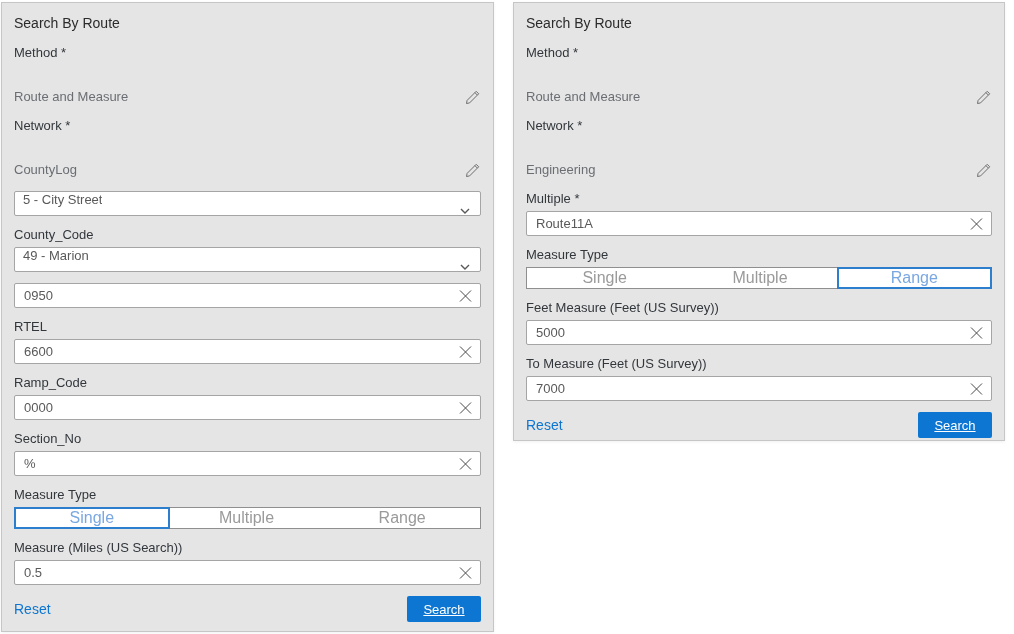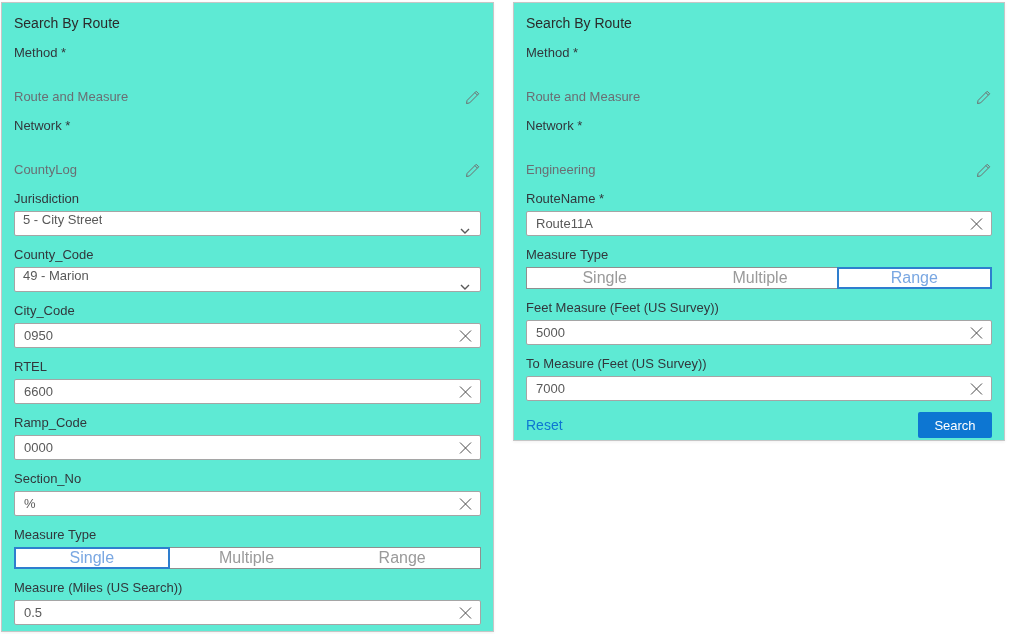--- a/index.html
+++ b/index.html
@@ -17,21 +17,21 @@
   * { box-sizing: border-box; margin: 0; padding: 0; }
   html, body {
     width: 1014px; height: 634px;
     background: #ffffff;
     font-family: "Liberation Sans", sans-serif;
     position: relative;
     overflow: hidden;
   }
   .panel {
     position: absolute;
-    background: #5eead4;
+    background: #e5e5e5;
     border: 1px solid var(--panel-border);
     box-shadow: 0 1px 3px rgba(0,0,0,0.06);
     display: flex;
     flex-direction: column;
     padding: 12px 12px;
   }
   .panel-left  { left: 1px;   top: 2px; width: 493px; height: 630px; }
   .panel-right { left: 513px; top: 2px; width: 492px; height: 439px; }
 
   .panel-title {
@@ -152,20 +152,21 @@
     background: var(--primary);
     color: #ffffff;
     border: none;
     border-radius: 2px;
     font-size: 13px;
     font-family: "Liberation Sans", sans-serif;
     height: 26px;
     min-width: 74px;
     padding: 0 16px;
     cursor: pointer;
+    text-decoration: underline;
   }
 </style>
 </head>
 <body>
 
 <div class="panel panel-left">
   <div class="panel-title">Search By Route</div>
 
   <div class="static-field">
     <span class="field-label">Method *</span>
@@ -191,21 +192,20 @@
             <g fill="none" stroke="#6e6e6e" stroke-width="1">
               <path d="M11.2 2.3l2.5 2.5L4.6 13.9l-3.1.6.6-3.1z"></path>
               <path d="M9.9 3.6l2.5 2.5"></path>
             </g>
           </svg>
       </span>
     </div>
   </div>
 
   <div class="control-field">
-    <span class="field-label">Jurisdiction</span>
     <div class="select-box">
       <span class="select-value">5 - City Street</span>
       <span class="chevron">
         <svg width="10" height="7" viewBox="0 0 10 7">
             <path d="M1 1.5l4 4 4-4" fill="none" stroke="#595959" stroke-width="1.4"></path>
           </svg>
       </span>
     </div>
   </div>
 
@@ -215,21 +215,20 @@
       <span class="select-value">49 - Marion</span>
       <span class="chevron">
         <svg width="10" height="7" viewBox="0 0 10 7">
             <path d="M1 1.5l4 4 4-4" fill="none" stroke="#595959" stroke-width="1.4"></path>
           </svg>
       </span>
     </div>
   </div>
 
   <div class="control-field">
-    <span class="field-label">City_Code</span>
     <div class="input-wrap">
       <input class="text-input" type="text" value="0950" style="">
       <span class="clear-btn">
         <svg width="13" height="13" viewBox="0 0 13 13">
             <path d="M1 1l11 11M12 1L1 12" stroke="#4a4a4a" stroke-width="1" fill="none"></path>
           </svg>
       </span>
     </div>
   </div>
 
@@ -323,21 +322,21 @@
             <g fill="none" stroke="#6e6e6e" stroke-width="1">
               <path d="M11.2 2.3l2.5 2.5L4.6 13.9l-3.1.6.6-3.1z"></path>
               <path d="M9.9 3.6l2.5 2.5"></path>
             </g>
           </svg>
       </span>
     </div>
   </div>
 
   <div class="control-field">
-    <span class="field-label">RouteName *</span>
+    <span class="field-label">Multiple *</span>
     <div class="input-wrap">
       <input class="text-input" type="text" value="Route11A" style="">
       <span class="clear-btn">
         <svg width="13" height="13" viewBox="0 0 13 13">
             <path d="M1 1l11 11M12 1L1 12" stroke="#4a4a4a" stroke-width="1" fill="none"></path>
           </svg>
       </span>
     </div>
   </div>
 

